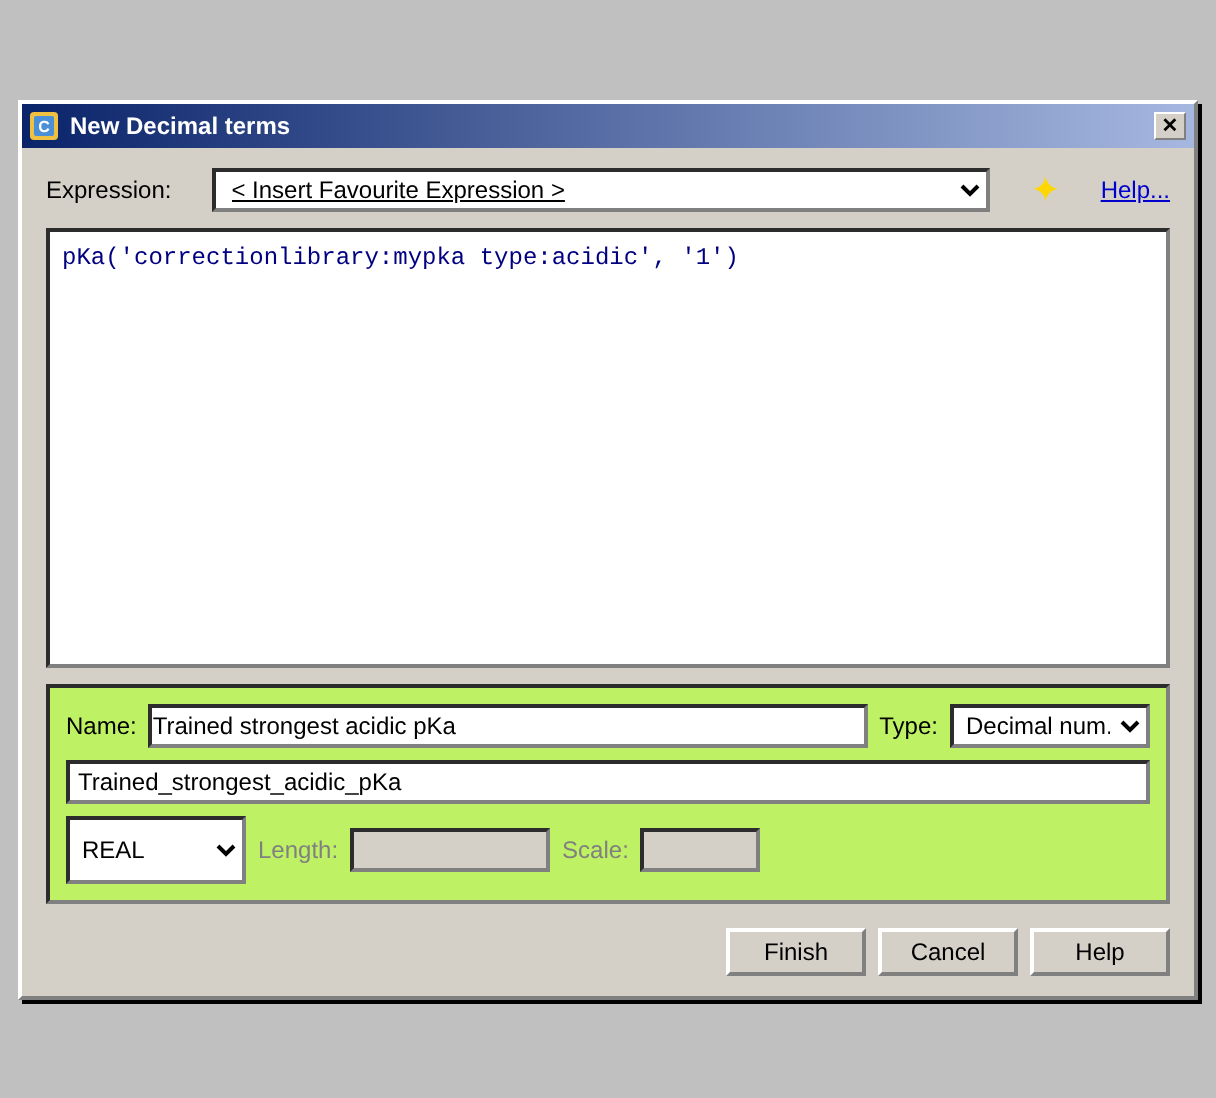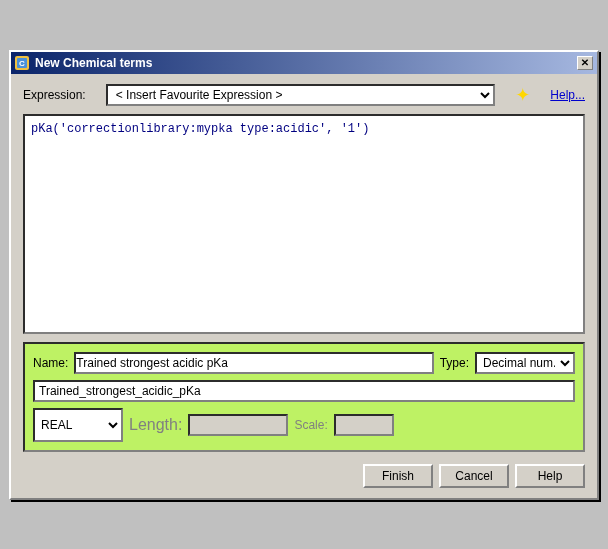--- a/index.html
+++ b/index.html
@@ -86,20 +86,21 @@
       position: relative;
       flex: 1;
     }
     .select-wrapper select {
       width: 100%;
       height: 22px;
       border: 2px inset #808080;
       background: white;
       font-size: 12px;
       padding: 0 4px;
+      text-decoration: underline;
     }
     .star-icon {
       font-size: 18px;
       color: #ffd700;
       cursor: pointer;
       line-height: 1;
     }
     .help-link {
       color: #0000cc;
       text-decoration: underline;
@@ -174,21 +175,21 @@
     }
     .real-select-wrapper select {
       width: 100%;
       height: 34px;
       border: 2px inset #808080;
       background: white;
       font-size: 12px;
       padding: 0 2px;
     }
     .length-label {
-      font-size: 16px;
+      font-size: 12px;
       color: #808080;
       text-align: center;
     }
     .length-input {
       width: 100px;
       height: 22px;
       border: 2px inset #808080;
       background: #d4d0c8;
       font-size: 12px;
       padding: 0 4px;
@@ -233,21 +234,21 @@
 <div class="window">
 
   <div class="title-bar">
     <div class="title-bar-left">
       <div class="title-icon">
         <svg width="12" height="12" viewBox="0 0 12 12">
           <rect x="1" y="1" width="10" height="10" fill="#4a90d9" rx="1"></rect>
           <text x="6" y="9" text-anchor="middle" font-size="8" fill="white" font-weight="bold">C</text>
         </svg>
       </div>
-      <span class="title-text">New Chemical terms</span>
+      <span class="title-text">New Decimal terms</span>
     </div>
     <div class="title-close">✕</div>
   </div>
 
   <div class="window-body">
 
     <div class="expression-row">
       <span class="expression-label">Expression:</span>
       <div class="select-wrapper">
         <select>

